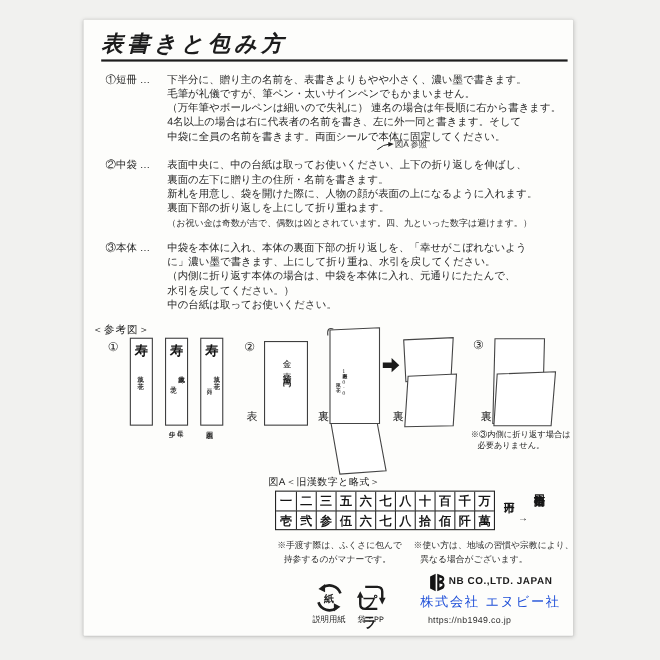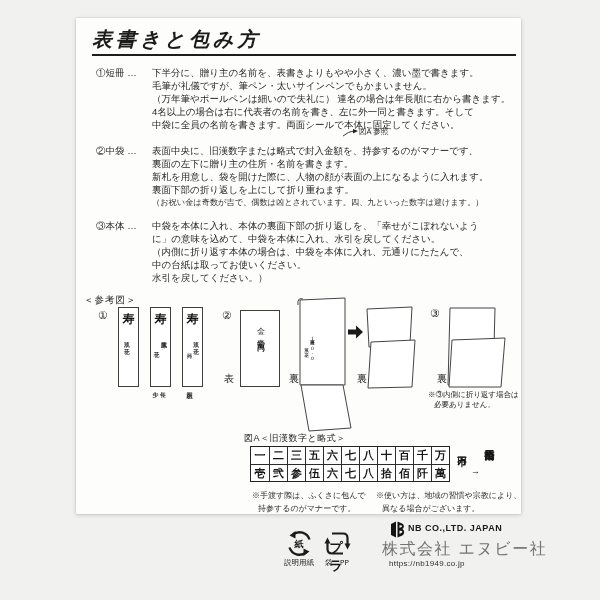--- a/index.html
+++ b/index.html
@@ -4,21 +4,21 @@
 <style>
   html,body{margin:0;padding:0;}
   body{
     width:600px;height:600px;position:relative;
     background:#f1f1ef;
     font-family:"Liberation Sans",sans-serif;
     color:#2a2a2a;
     -webkit-font-smoothing:antialiased;
   }
   .paper{
-    position:absolute;left:76px;top:18px;width:445px;height:496px;
+    position:absolute;left:76px;top:18px;width:445px;height:560px;
     background:#fdfdfb;
     box-shadow:0 1px 4px rgba(0,0,0,.18), 0 0 0 1px rgba(0,0,0,.03);
     border-radius:1px;
   }
   .abs{position:absolute;}
   
   .title{
     left:16px;top:8px;font-size:20px;font-weight:bold;letter-spacing:4px;
     font-family:"DejaVu Serif",serif;font-style:italic;color:#1c1c1c;white-space:nowrap;
   }
@@ -69,21 +69,21 @@
   .ex-from{font-size:9.5px;line-height:11px;margin-top:7px;font-family:"DejaVu Serif",serif;font-weight:bold;color:#161616;}
   .ex-arrow{font-size:9px;margin-top:24px;color:#161616;}
   .ex-to{font-size:10px;line-height:12px;font-family:"DejaVu Serif",serif;font-weight:bold;color:#161616;}
   .bnote{font-size:8px;line-height:12.5px;color:#2b2b2b;white-space:nowrap;}
   .bnote .ind{margin-left:6px;}
   
   .mark-wrap{display:flex;flex-direction:column;align-items:center;width:34px;}
   .mark-char{position:absolute;font-size:9px;font-weight:bold;color:#1a1a1a;}
   .mark-label{font-size:7.5px;color:#222;margin-top:1px;white-space:nowrap;font-family:Liberation Mono, monospace;}
   .company-en{left:332px;top:505px;font-size:9px;font-weight:bold;letter-spacing:.5px;color:#1a1a1a;white-space:nowrap;}
-  .company-jp{left:306px;top:521px;font-size:16px;letter-spacing:1.5px;font-family:"DejaVu Serif",serif;color:#737373;white-space:nowrap;}
+  .company-jp{left:306px;top:521px;font-size:12px;letter-spacing:1.5px;font-family:"DejaVu Serif",serif;color:#1d4ed8;white-space:nowrap;}
   .url{left:313px;top:541px;font-size:8px;color:#2e2e2e;letter-spacing:.3px;white-space:nowrap;}
   svg{display:block;}
 </style>
 </head>
 <body>
 
 <div class="paper">
 
   <div class="abs title">表書きと包み方</div>
   <div class="abs rule"></div>
@@ -100,33 +100,33 @@
     <span>
       <svg width="16" height="9" viewBox="0 0 16 9">
           <path d="M1,8 Q7,3 12,3" fill="none" stroke="#222" stroke-width="0.9"></path>
           <polygon points="11,1 16,3 11,5.5" fill="#222"></polygon>
         </svg>
     </span>
     <span>図A 参照</span>
   </div>
 
   <div class="abs sec" style="top:126px">
-    <div><span class="marker">②中袋 …</span><span>表面中央に、旧漢数字または略式で封入金額を、持参するのがマナーです、</span></div>
+    <div><span class="marker">②中袋 …</span><span>表面中央に、中の台紙は取ってお使いください、上下の折り返しを伸ばし、</span></div>
     <div class="cont">裏面の左下に贈り主の住所・名前を書きます。</div>
     <div class="cont">新札を用意し、袋を開けた際に、人物の顔が表面の上になるように入れます。</div>
     <div class="cont">裏面下部の折り返しを上にして折り重ねます。</div>
     <div class="smallnote">（お祝い金は奇数が吉で、偶数は凶とされています。四、九といった数字は避けます。）</div>
   </div>
 
   <div class="abs sec" style="top:201px">
     <div><span class="marker">③本体 …</span><span>中袋を本体に入れ、本体の裏面下部の折り返しを、「幸せがこぼれないよう</span></div>
-    <div class="cont">に」の意味を込めて、中袋を本体に入れ、水引を戻してください。</div>
+    <div class="cont">に」濃い墨で書きます、上にして折り重ね、水引を戻してください。</div>
     <div class="cont">（内側に折り返す本体の場合は、中袋を本体に入れ、元通りにたたんで、</div>
+    <div class="cont">水引を戻してください。）</div>
     <div class="cont">中の台紙は取ってお使いください。</div>
-    <div class="cont">水引を戻してください。）</div>
   </div>
 
   <div class="abs ref-label">＜参考図＞</div>
 
   <div class="abs circnum" style="left:22px;top:291px">①</div>
 
   <div class="abs strip" style="left:42px;top:289px">
     <div class="kotobuki">寿</div>
     <div class="names" style="padding-right:3px">
       <div>浅草 花子</div>

